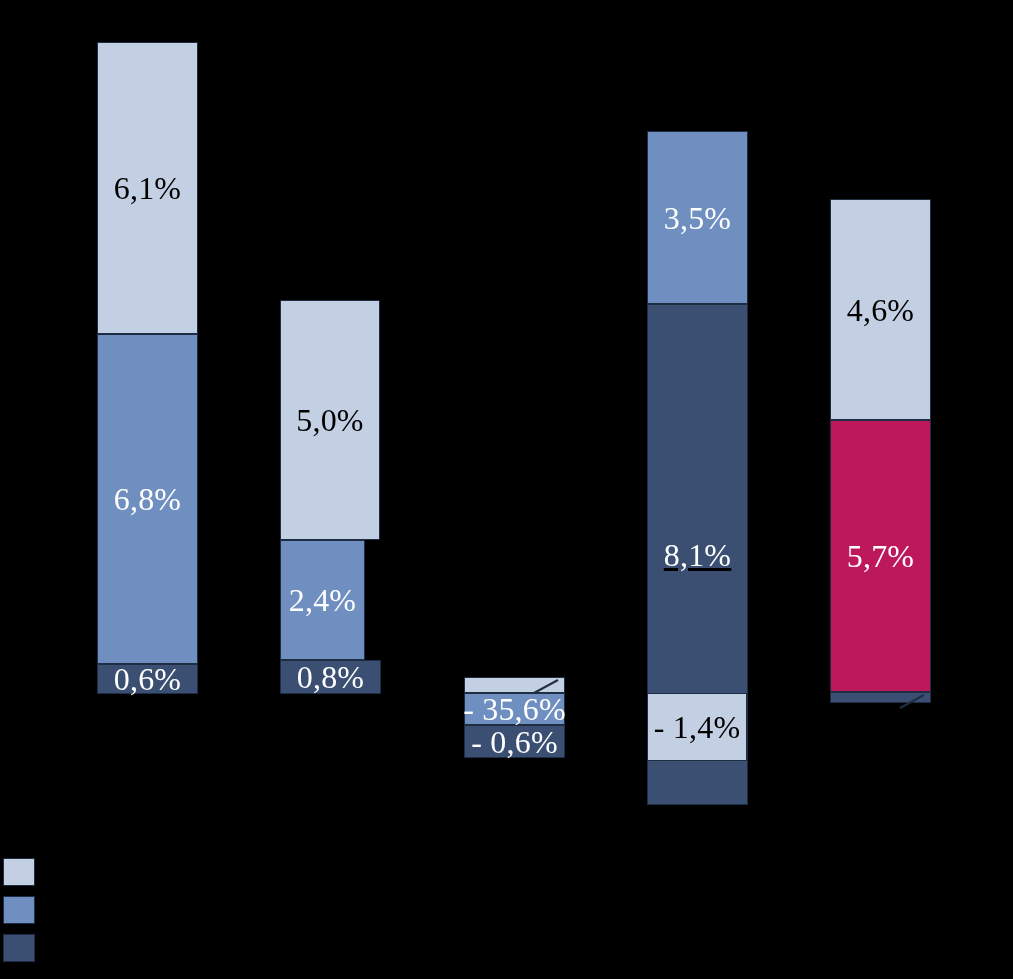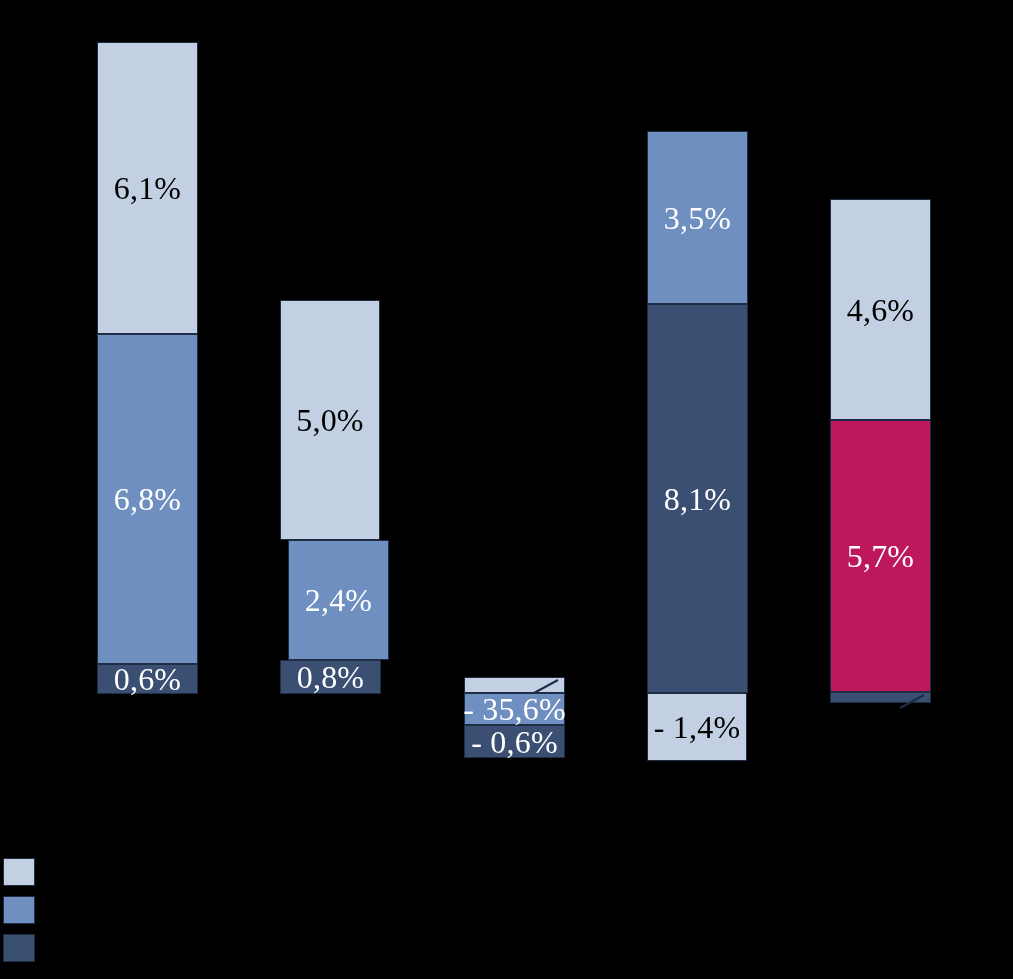--- a/index.html
+++ b/index.html
@@ -101,21 +101,21 @@
           <span class="seg-label label-light">6,8%</span>
         </div>
         <div class="seg" style="left: 0px; width: 101px; top: 664px; height: 30px; background: rgb(58, 79, 114);">
           <span class="seg-label label-light">0,6%</span>
         </div>
       </div>
       <div class="bar-group" style="left: 280px; width: 101px;">
         <div class="seg" style="left: 0px; width: 100px; top: 300px; height: 240px; background: rgb(195, 207, 226);">
           <span class="seg-label label-dark">5,0%</span>
         </div>
-        <div class="seg" style="left: 8px; width: 101px; top: 540px; height: 120px; background: rgb(110, 143, 192);">
+        <div class="seg" style="left: 0px; width: 85px; top: 540px; height: 120px; background: rgb(110, 143, 192);">
           <span class="seg-label label-light">2,4%</span>
         </div>
         <div class="seg" style="left: 0px; width: 101px; top: 660px; height: 34px; background: rgb(58, 79, 114);">
           <span class="seg-label label-light">0,8%</span>
         </div>
       </div>
       <div class="bar-group" style="left: 464px; width: 101px;">
         <div class="seg" style="left: 0px; width: 101px; top: 677px; height: 16px; background: rgb(195, 207, 226);">
           <span class="seg-label label-hidden"></span>
           <span class="leader" style="right: 4px; top: 2px;">
@@ -128,21 +128,21 @@
           <span class="seg-label label-light">- 35,6%</span>
         </div>
         <div class="seg" style="left: 0px; width: 101px; top: 725px; height: 33px; background: rgb(58, 79, 114);">
           <span class="seg-label label-light">- 0,6%</span>
         </div>
       </div>
       <div class="bar-group" style="left: 647px; width: 101px;">
         <div class="seg" style="left: 0px; width: 101px; top: 131px; height: 173px; background: rgb(110, 143, 192);">
           <span class="seg-label label-light">3,5%</span>
         </div>
-        <div class="seg" style="left: 0px; width: 101px; top: 304px; height: 389px; background: rgb(58, 79, 114);">
+        <div class="seg" style="left: 0px; width: 101px; top: 304px; height: 501px; background: rgb(58, 79, 114); text-decoration: underline;">
           <span class="seg-label label-light">8,1%</span>
         </div>
         <div class="seg" style="left: 0px; width: 100px; top: 693px; height: 68px; background: rgb(195, 207, 226);">
           <span class="seg-label label-dark">- 1,4%</span>
         </div>
       </div>
       <div class="bar-group" style="left: 830px; width: 101px; padding-left: 32px;">
         <div class="seg" style="left: 0px; width: 101px; top: 199px; height: 221px; background: rgb(195, 207, 226);">
           <span class="seg-label label-dark">4,6%</span>
         </div>

